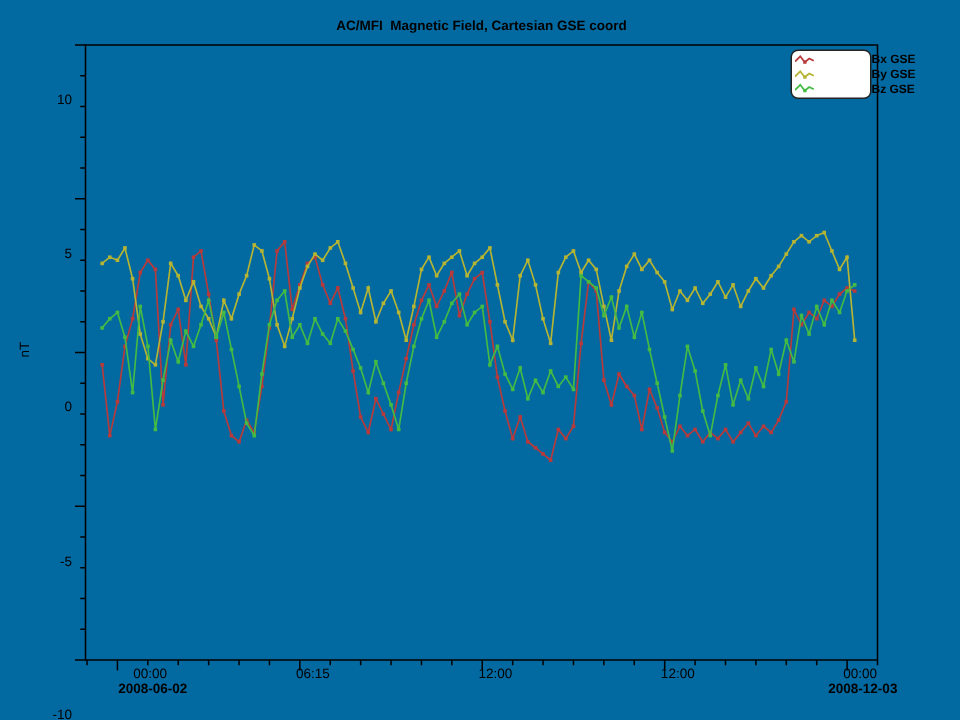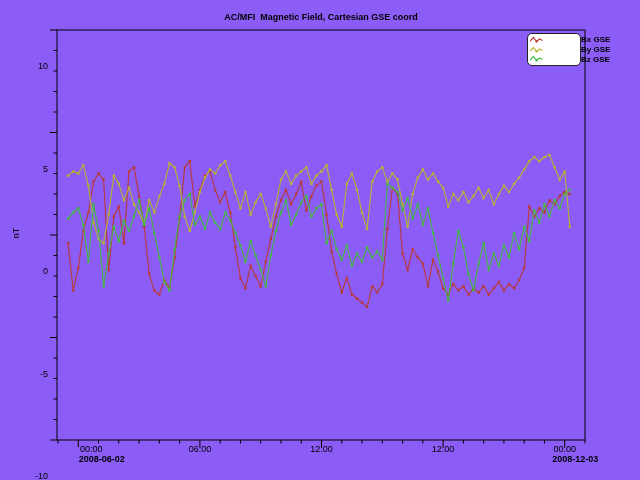--- a/index.html
+++ b/index.html
@@ -1,24 +1,24 @@
 <!DOCTYPE html>
 <html><head>
 <meta charset="utf-8">
 <style>
   html,body{margin:0;padding:0;background:#fff;}
-  #window{position:relative;width:640px;height:480px;background:#8b5cf6;
+  #window{position:relative;width:640px;height:480px;background:#0369a1;
           font-family:"Liberation Sans",sans-serif;overflow:hidden;}
   #chart-svg{position:absolute;left:0;top:0;}
   .lbl{position:absolute;color:#000;font-size:9px;line-height:10px;white-space:pre;}
   #chart-title{left:57px;top:12px;width:528px;text-align:center;font-weight:bold;}
   #y-unit{left:6px;top:228px;width:20px;text-align:center;
           transform:rotate(-90deg);transform-origin:center center;}
   .ytick-lbl{width:30px;text-align:right;margin-top:36px;}
-  .xtick-lbl{width:40px;text-align:center;}
+  .xtick-lbl{width:40px;text-align:right;}
   .xsub-lbl{width:70px;text-align:left;font-weight:bold;}
   #legend{position:absolute;left:527px;top:33px;width:54px;height:33px;
           box-sizing:border-box;border:1px solid #222;border-radius:5px;
           background:#fff;display:flex;flex-direction:column;justify-content:center;
           padding:1px 2px;z-index:5;}
   .legend-row{display:flex;align-items:center;gap:2px;height:10px;}
   .legend-row span{font-size:8px;font-weight:bold;line-height:9px;white-space:pre;padding-left:36px;}
   .legend-sample{flex:0 0 13px;}
 </style>
 </head>
@@ -382,21 +382,21 @@
   <div id="chart-title" class="lbl">AC/MFI  Magnetic Field, Cartesian GSE coord</div>
   <div id="y-unit" class="lbl">nT</div>
   <div id="tick-labels">
       <div class="lbl ytick-lbl" style="left: 18px; top: 25px;">10</div>
       <div class="lbl ytick-lbl" style="left: 18px; top: 127.5px;">5</div>
       <div class="lbl ytick-lbl" style="left: 18px; top: 230px;">0</div>
       <div class="lbl ytick-lbl" style="left: 18px; top: 332.5px;">-5</div>
       <div class="lbl ytick-lbl" style="left: 18px; top: 435px;">-10</div>
       <div class="lbl xtick-lbl" style="left: 71.2821px; top: 444px;">00:00</div>
       <div class="lbl xsub-lbl" style="left: 78.7821px; top: 454px;">2008-06-02</div>
-      <div class="lbl xtick-lbl" style="left: 179.894px; top: 444px;">06:00</div>
+      <div class="lbl xtick-lbl" style="left: 179.894px; top: 444px;">06:15</div>
       <div class="lbl xtick-lbl" style="left: 301.507px; top: 444px;">12:00</div>
       <div class="lbl xtick-lbl" style="left: 423.119px; top: 444px;">12:00</div>
       <div class="lbl xtick-lbl" style="left: 544.731px; top: 444px;">00:00</div>
       <div class="lbl xsub-lbl" style="left: 552.231px; top: 454px;">2008-12-03</div>
     </div>
   <div id="legend">
       <div class="legend-row">
         <svg width="13" height="8" class="legend-sample">
           <polyline points="0,5 3.5,1.5 6.5,5.5 9.5,3 12.5,4.5" fill="none" stroke="#b93a3a" stroke-width="1.2"></polyline>
           <rect x="5.5" y="4.3" width="2.2" height="2.2" fill="#b93a3a"></rect>

